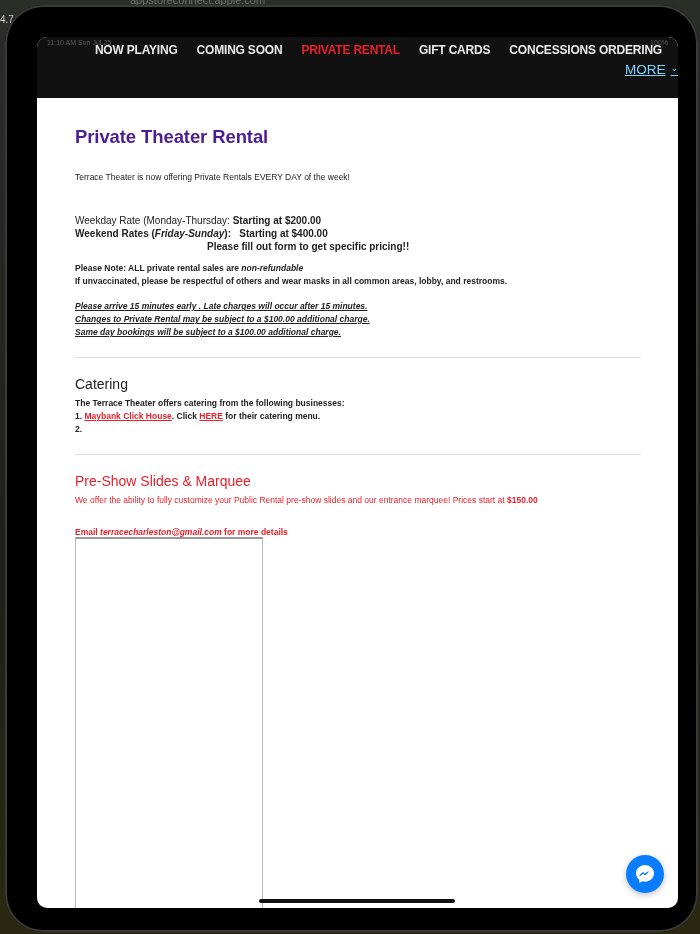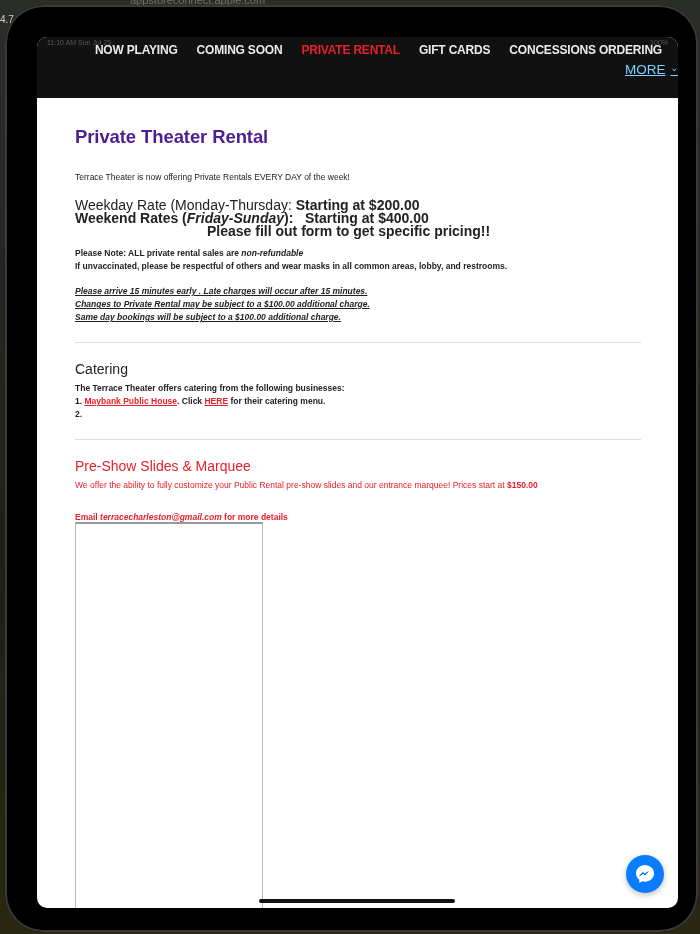--- a/index.html
+++ b/index.html
@@ -42,21 +42,21 @@
   }
   .nav-row span { cursor:pointer; letter-spacing:-0.2px; }
   .nav-row .active { color:#e8202a; }
   .nav-more {
     position:absolute; right:0; top:25px; font-size:13.5px; color:#7dd3fc;text-decoration:underline;
   }
   .nav-more .chev { font-size:9px; margin-left:5px; vertical-align:3px; }
   .content { position:absolute; left:38px; top:61px; width:566px; color:#222; }
   h1 { font-size:18.5px; font-weight:bold; margin:28px 0 0 0; color:#4c1d95; letter-spacing:-0.1px; }
   .intro { font-size:8.5px; margin-top:24px; }
-  .rates { font-size:14px; margin-top:17px; line-height:13px; }
+  .rates { font-size:10px; margin-top:32px; line-height:13px; }
   .rates .indent { padding-left:132px; font-weight:bold; }
   .notes { font-size:8.5px; font-weight:bold; margin-top:9px; line-height:13px; }
   .policies { font-size:8.5px; font-weight:bold; font-style:italic; text-decoration:underline; margin-top:12px; line-height:13px; }
   hr.div { border:none; border-top:1px solid #ddd; margin:18px 0 0 0; }
   h2 { font-size:14px; font-weight:normal; margin:18px 0 0 0; }
   .catering { font-size:8.5px; font-weight:bold; line-height:13px; margin-top:5px; }
   .catering a { color:#e8202a; text-decoration:underline; cursor:pointer; }
   h2.red { color:#e8202a; margin-top:18px; }
   .preshow { font-size:8.5px; color:#e8202a; margin-top:6px; }
   .email { font-size:8.5px; color:#e8202a; font-weight:bold; margin-top:22px; }
@@ -129,21 +129,21 @@
         <div>Changes to Private Rental may be subject to a $100.00 additional charge.</div>
         <div>Same day bookings will be subject to a $100.00 additional charge.</div>
       </div>
 
       <hr class="div">
 
       <h2>Catering</h2>
       <div class="catering">
         <div>The Terrace Theater offers catering from the following businesses:</div>
         <div>
-          <span>1. </span><a>Maybank Public House</a><span>. Click </span><a>HERE</a><span> for their catering menu.</span>
+          <span>1. </span><a>Maybank Click House</a><span>. Click </span><a>HERE</a><span> for their catering menu.</span>
         </div>
         <div>2.</div>
       </div>
 
       <hr class="div" style="margin-top:18px;">
 
       <h2 class="red">Pre-Show Slides &amp; Marquee</h2>
       <div class="preshow">
         <span>We offer the ability to fully customize your Public Rental pre-show slides and our entrance marquee! Prices start at </span><b>$150.00</b>
       </div>

